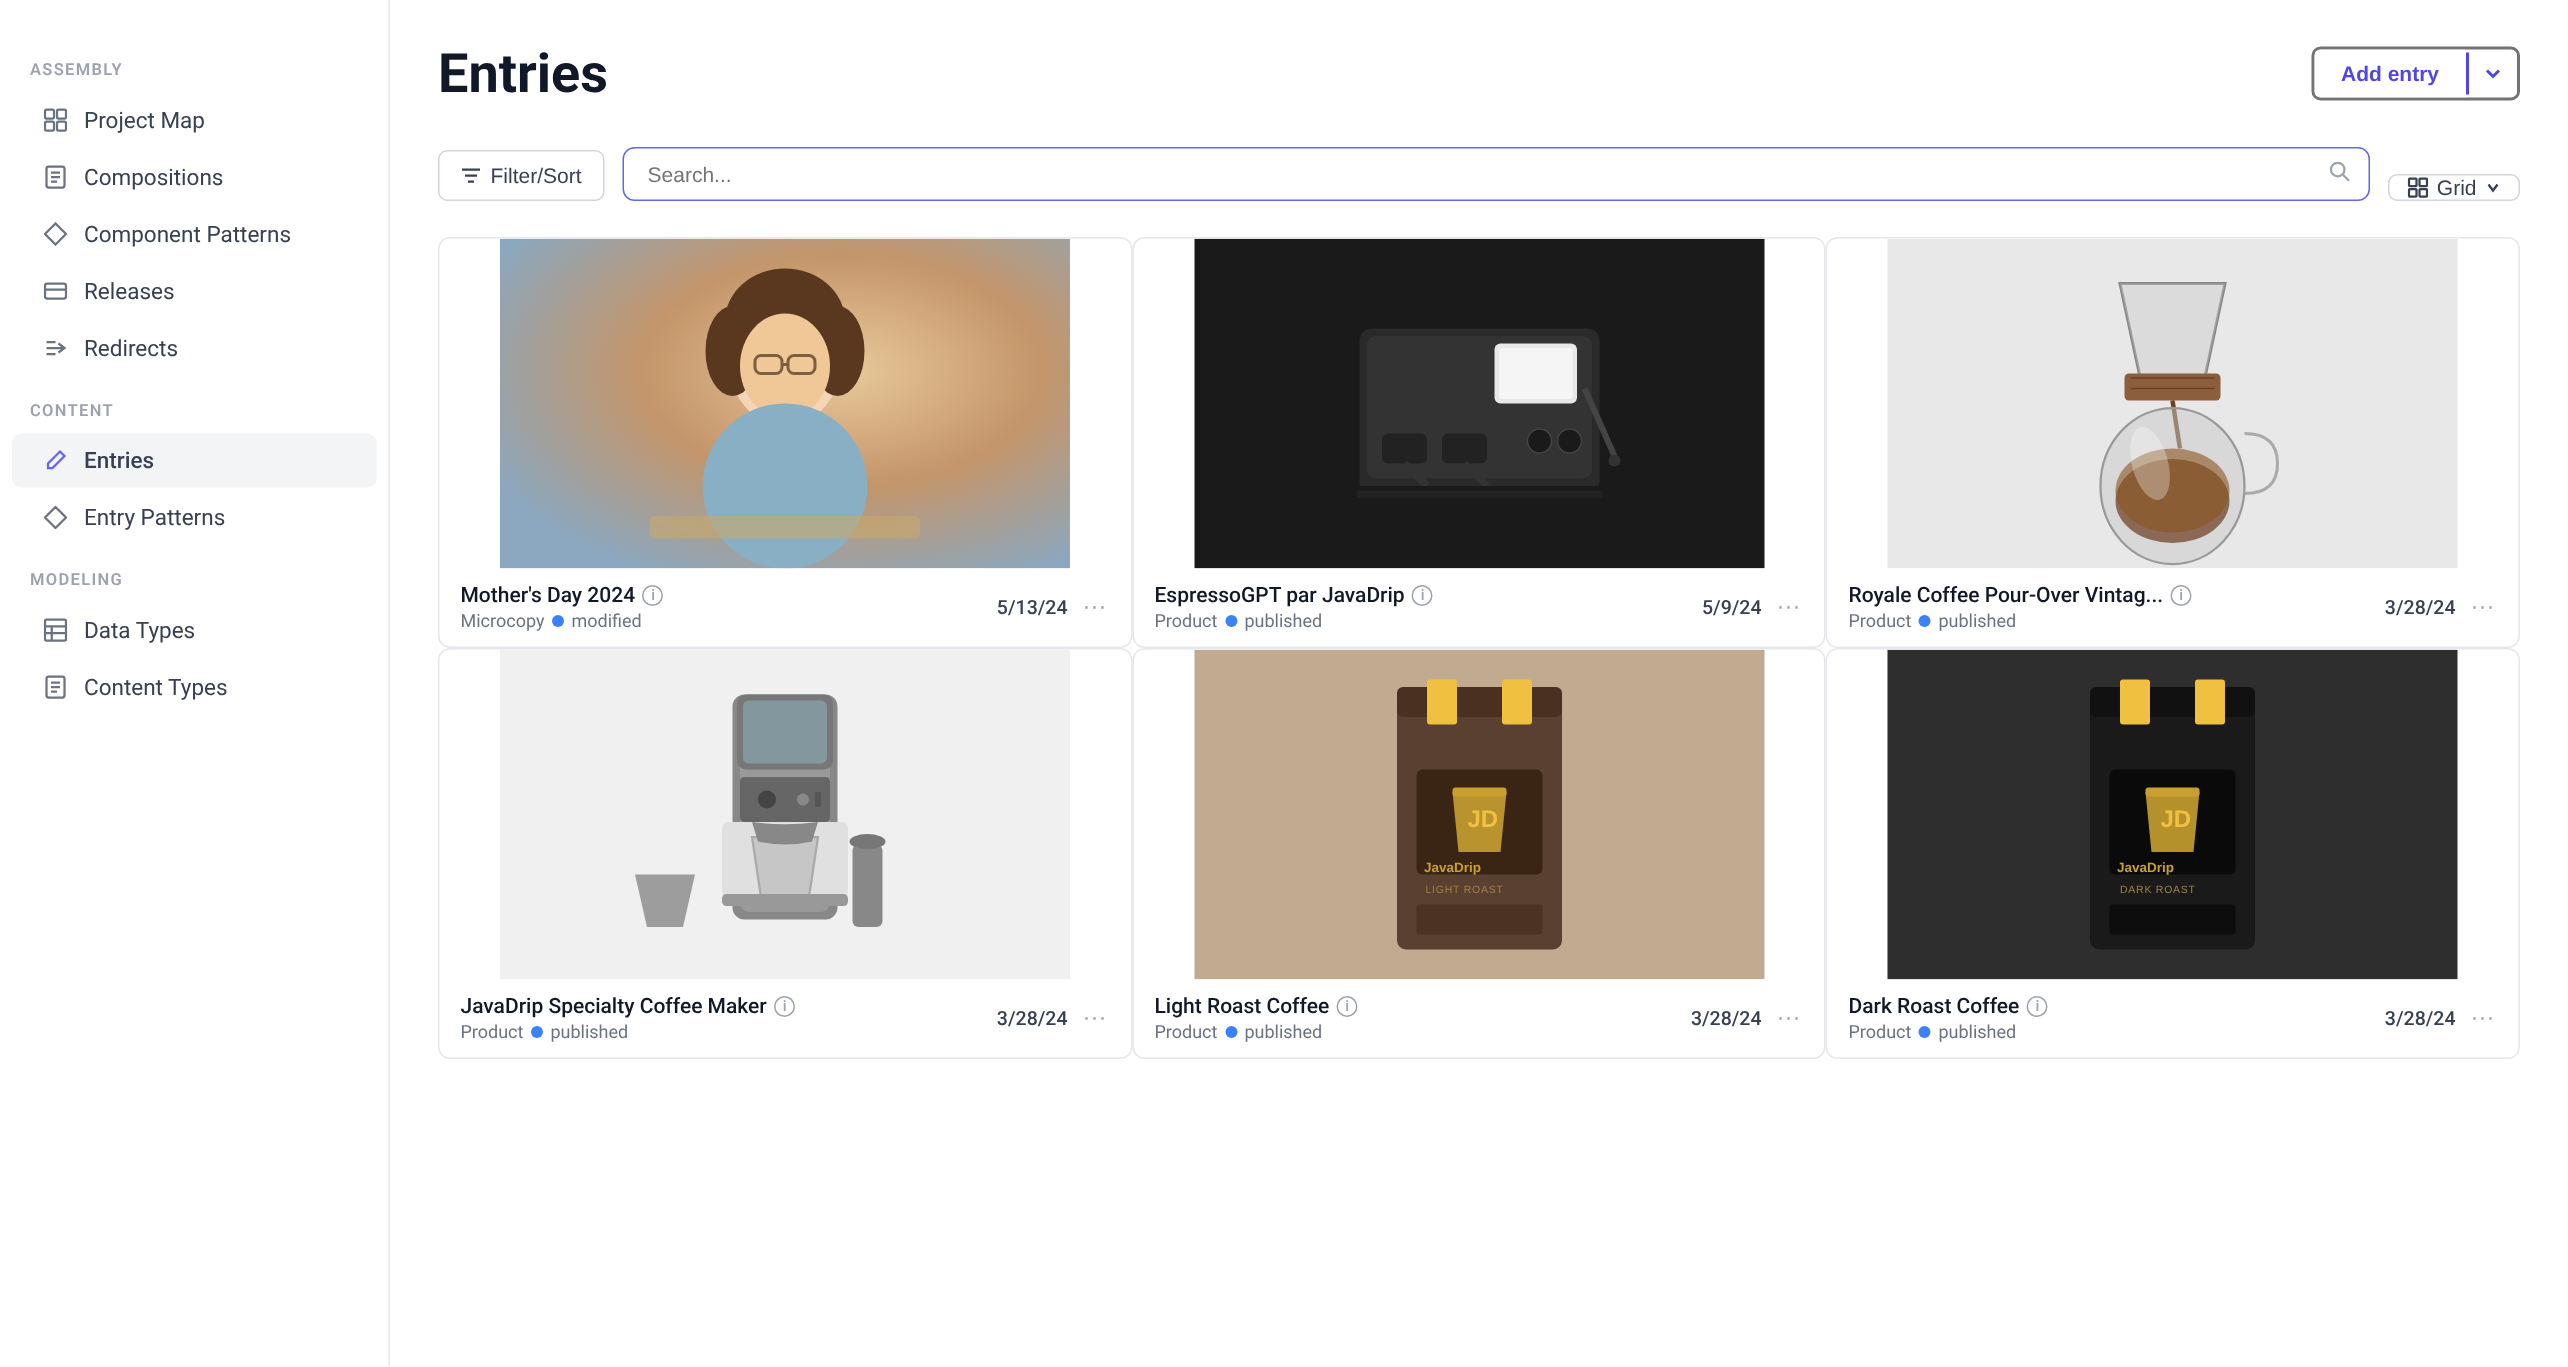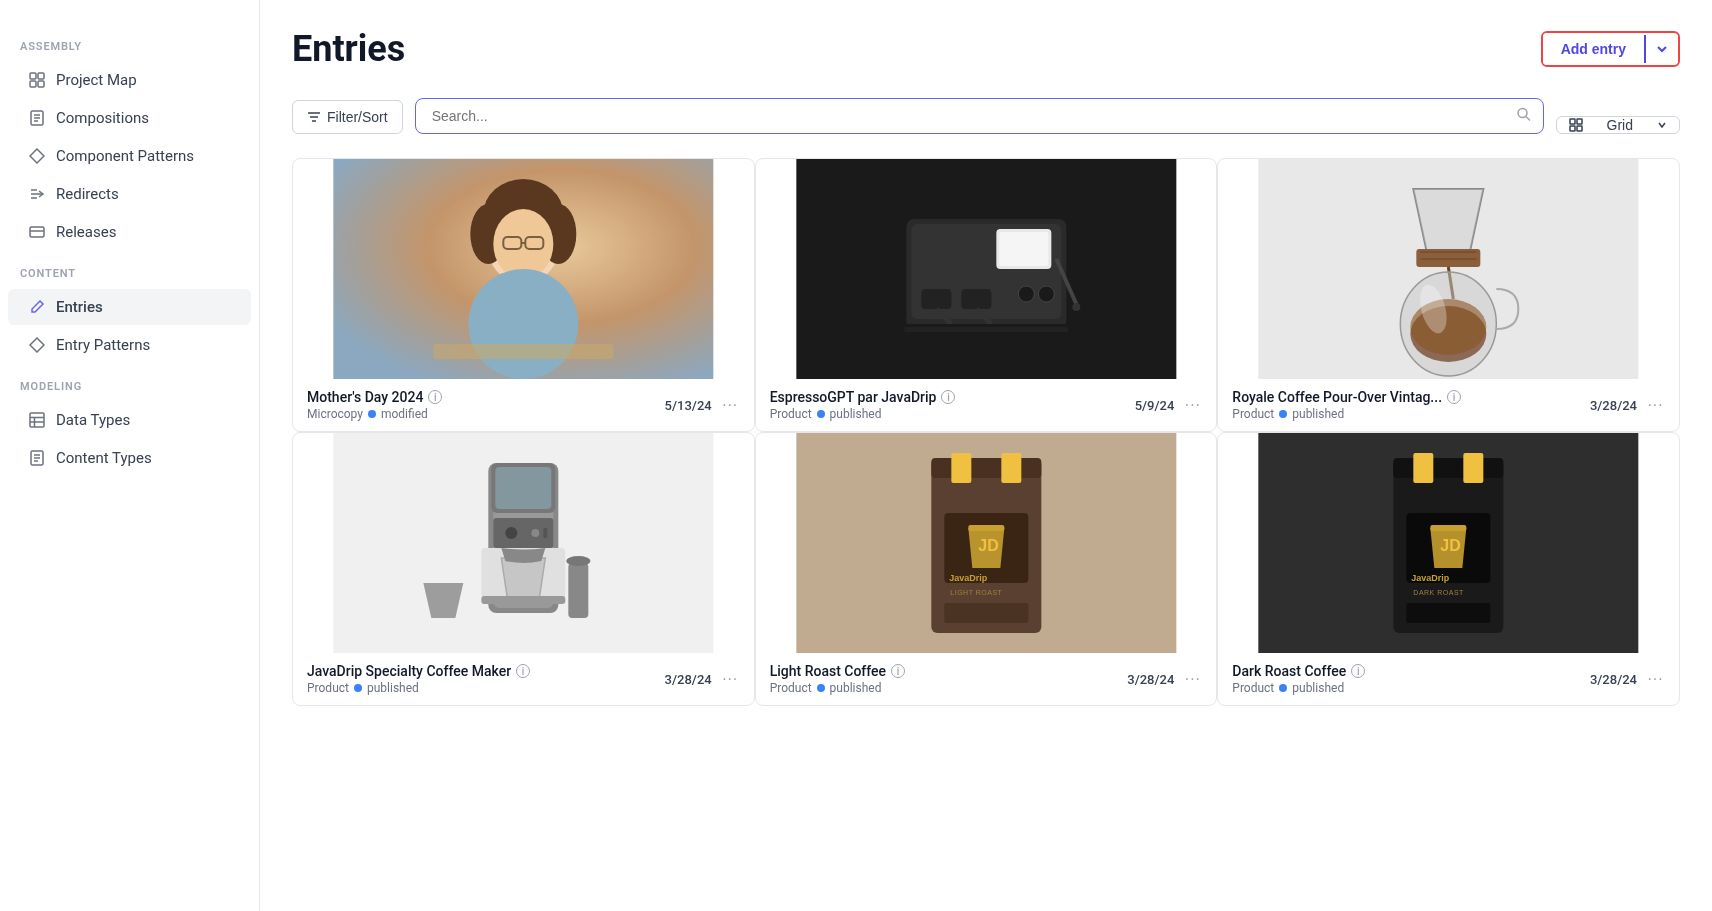--- a/index.html
+++ b/index.html
@@ -56,21 +56,21 @@
     .page-title {
       font-size: 36px;
       font-weight: 700;
       color: #111827;
     }
 
     
     .add-entry-btn {
       display: flex;
       align-items: center;
-      border: 2px solid #ef4444;
+      border: 2px solid #737373;
       border-radius: 6px;
       overflow: hidden;
       cursor: pointer;
     }
     .add-entry-main {
       padding: 8px 18px;
       color: #4f46e5;
       font-size: 14px;
       font-weight: 600;
       background: #fff;
@@ -125,21 +125,21 @@
       top: 50%;
       transform: translateY(-50%);
       color: #9ca3af;
       cursor: pointer;
       background: none;
       border: none;
     }
     .grid-toggle {
       display: flex;
       align-items: center;
-      gap: 24px;
+      gap: 6px;
       padding: 0 12px;
       border: 1px solid #d1d5db;
       border-radius: 6px;
       background: #fff;
       cursor: pointer;
       font-size: 14px;
       color: #374151;
       white-space: nowrap;
     }
 
@@ -272,36 +272,36 @@
     <span class="sidebar-icon">
       <svg viewBox="0 0 16 16" fill="none" stroke="currentColor" stroke-width="1.5">
           <polygon points="8,1 15,8 8,15 1,8"></polygon>
         </svg>
     </span>
     <span>Component Patterns</span>
   </div>
   <div class="sidebar-item">
     <span class="sidebar-icon">
       <svg viewBox="0 0 16 16" fill="none" stroke="currentColor" stroke-width="1.5">
+          <rect x="1" y="3" width="14" height="10" rx="1.5"></rect>
+          <line x1="1" y1="7" x2="15" y2="7"></line>
+        </svg>
+    </span>
+    <span>Releases</span>
+  </div>
+  <div class="sidebar-item">
+    <span class="sidebar-icon">
+      <svg viewBox="0 0 16 16" fill="none" stroke="currentColor" stroke-width="1.5">
           <line x1="2" y1="8" x2="14" y2="8"></line>
           <line x1="2" y1="4" x2="8" y2="4"></line>
           <line x1="2" y1="12" x2="8" y2="12"></line>
           <polyline points="10,5 14,8 10,11"></polyline>
         </svg>
     </span>
     <span>Redirects</span>
-  </div>
-  <div class="sidebar-item">
-    <span class="sidebar-icon">
-      <svg viewBox="0 0 16 16" fill="none" stroke="currentColor" stroke-width="1.5">
-          <rect x="1" y="3" width="14" height="10" rx="1.5"></rect>
-          <line x1="1" y1="7" x2="15" y2="7"></line>
-        </svg>
-    </span>
-    <span>Releases</span>
   </div>
 
   <span class="sidebar-section-label">CONTENT</span>
   <div class="sidebar-item active">
     <span class="sidebar-icon" style="color:#6366f1">
       <svg viewBox="0 0 16 16" fill="none" stroke="currentColor" stroke-width="1.5">
           <path d="M11 2l3 3-8 8H3v-3l8-8z"></path>
         </svg>
     </span>
     <span>Entries</span>

